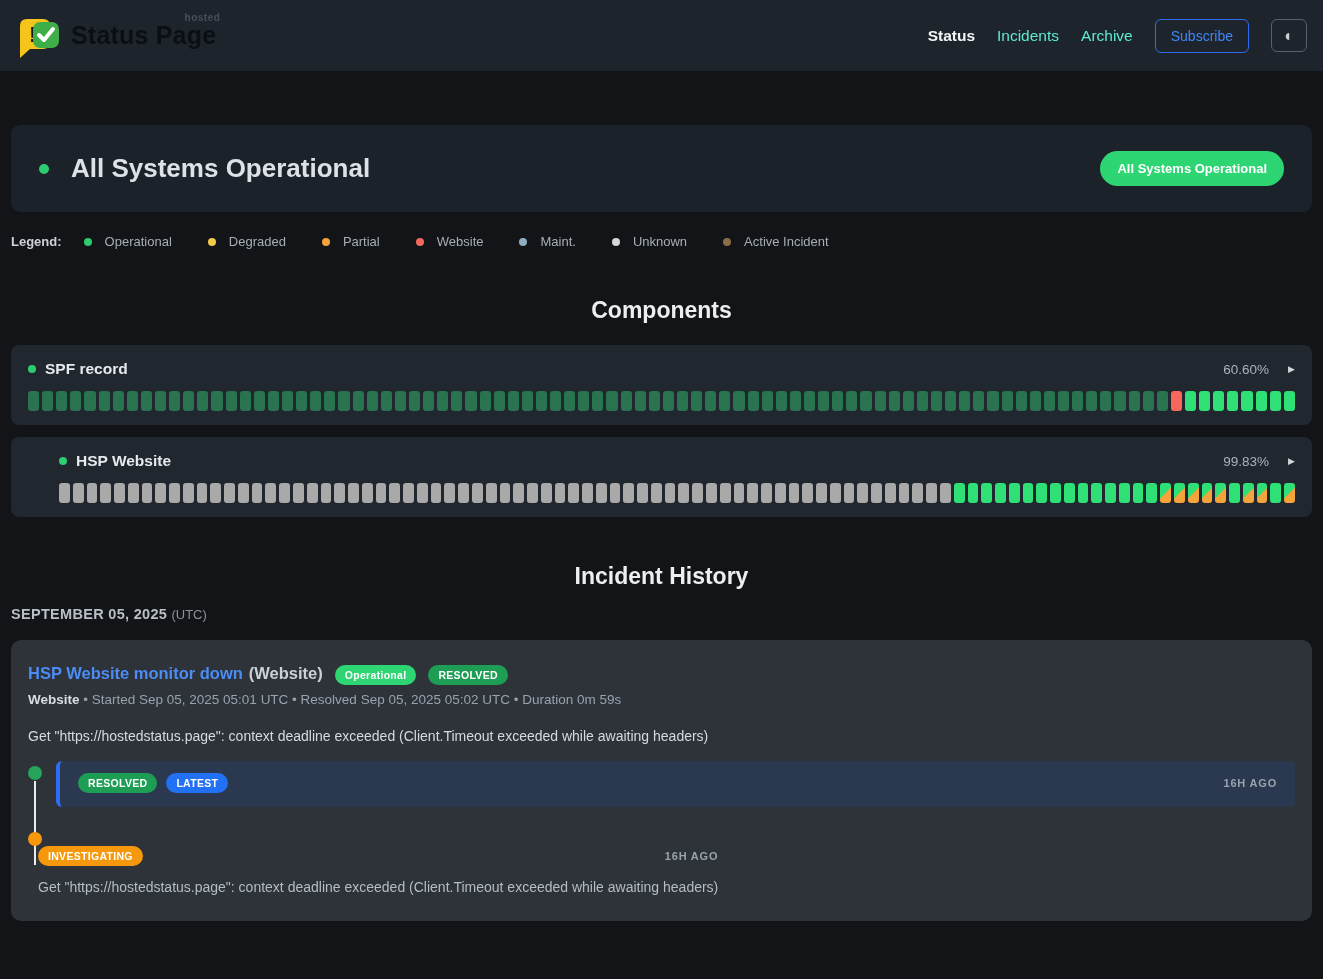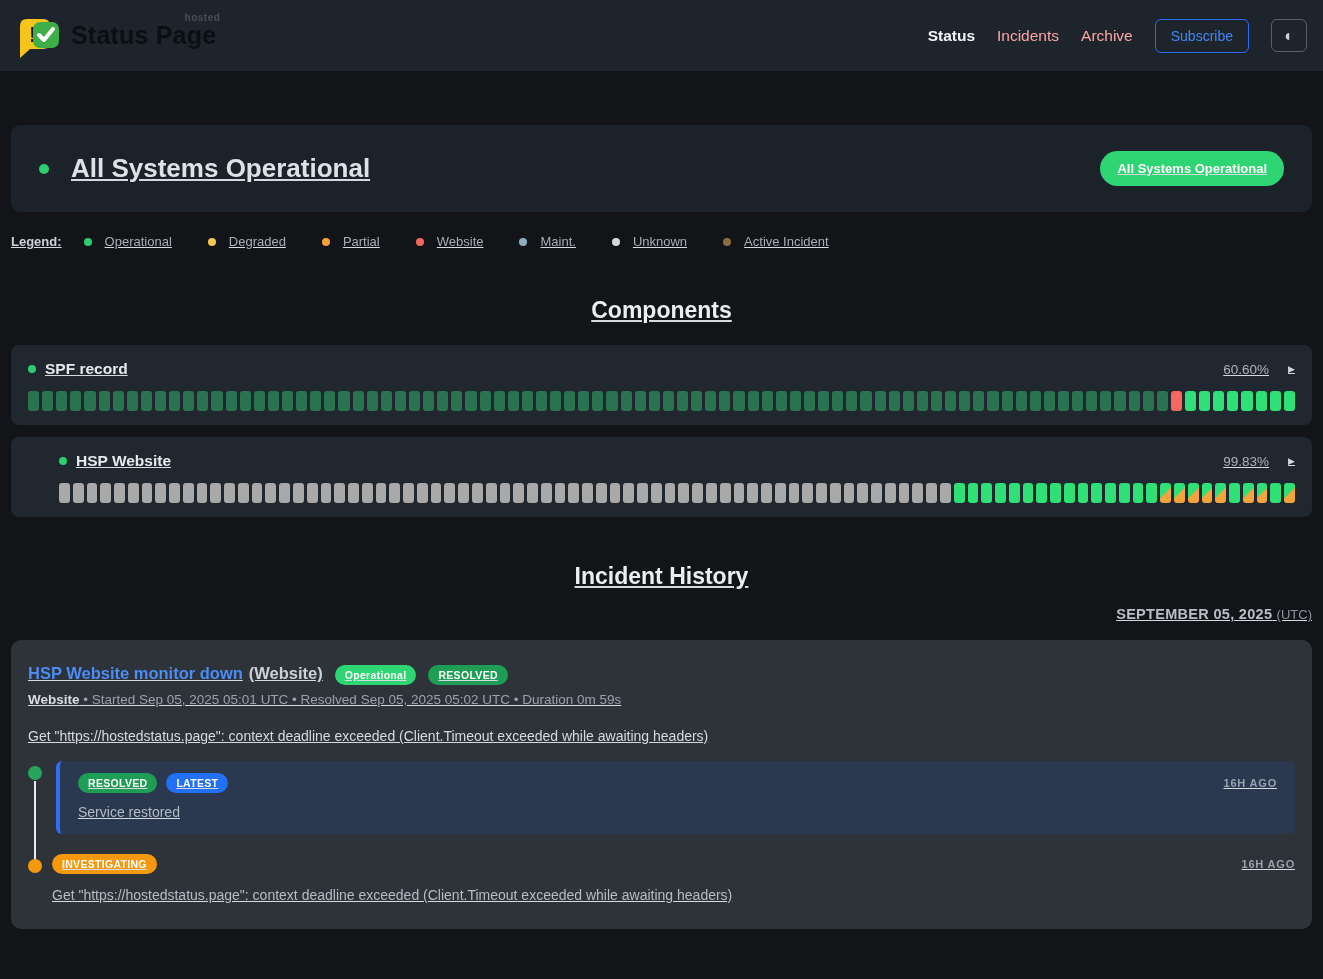--- a/index.html
+++ b/index.html
@@ -12,34 +12,34 @@
   
   .header {
     height:71px; background:#1e242b;
     display:flex; align-items:center; padding:0 16px;
   }
   .brand { display:flex; align-items:center; gap:9px; }
   .brand-icon { width:46px; height:46px; flex:0 0 auto; }
   .brand-text { position:relative; font-size:25px; font-weight:700; color:#0b0e12; letter-spacing:0.2px; }
   .brand-hosted { position:absolute; top:-9px; right:-4px; font-size:10px; font-weight:600; color:#484e55; letter-spacing:0.5px; }
   .nav { margin-left:auto; display:flex; align-items:center; gap:22px; }
-  .nav-item { font-size:15.5px; color:#fca5a5; cursor:pointer; }
+  .nav-item { font-size:15.5px; color:#5eead4; cursor:pointer; }
   .nav-item.active { color:#f3f5f7; font-weight:600; }
   .subscribe-btn {
     background:transparent; border:1px solid #2b6cf0; color:#3f87f6;
     font-size:14px; padding:8px 15px; border-radius:6px; cursor:pointer;
     font-family:inherit;
   }
   .theme-toggle {
     width:36px; height:33px; border:1px solid #596069; border-radius:6px;
     background:transparent; color:#ccd1d7; font-size:16px; cursor:pointer;
     display:flex; align-items:center; justify-content:center; font-family:inherit;
   }
   
-  .main { padding:0 11px;text-decoration:underline; }
+  .main { padding:0 11px; }
   
   .banner {
     margin-top:54px; background:#1c222a; border-radius:9px;
     padding:26px 28px;
   }
   .banner-top { display:flex; align-items:center; }
   .status-dot-lg { width:10px; height:10px; border-radius:50%; background:#2ecc71; margin-right:22px; flex:0 0 auto; }
   .banner-title { font-size:26px; font-weight:600; color:#dde2e7; }
   .banner-badge {
     margin-left:auto; background:#2ed573; color:#ffffff;
@@ -58,42 +58,42 @@
   }
   .component-card + .component-card { margin-top:12px;padding-left:48px; }
   .component-head { display:flex; align-items:center; cursor:pointer; }
   .component-dot { width:8px; height:8px; border-radius:50%; margin-right:9px; }
   .component-name { font-size:15.5px; font-weight:600; color:#e6e9ec; }
   .component-uptime { margin-left:auto; font-size:13.5px; color:#aab2bb; }
   .component-expand { margin-left:19px; font-size:9px; color:#d0d5da; }
   .bars { display:flex; gap:3px; margin-top:13px; }
   .bar { flex:1; height:20px; border-radius:3px; }
   
-  .date-heading { margin-top:16px; font-size:14.5px; font-weight:700; color:#b8bfc7; letter-spacing:0.3px;text-align:right; }
+  .date-heading { margin-top:16px; font-size:14.5px; font-weight:700; color:#b8bfc7; letter-spacing:0.3px; }
   .date-tz { font-size:13px; font-weight:400; color:#8b939c; letter-spacing:0; }
   .incident-card {
     margin-top:18px; background:#2d3339; border-radius:10px;
     padding:24px 17px 26px; 
   }
   .incident-title-row { display:flex; align-items:center; }
   .incident-link { font-size:16.5px; font-weight:700; color:#4b8cf5; cursor:pointer; }
   .incident-component { font-size:16.5px; font-weight:600; color:#ccd1d7; margin-left:6px; }
   .pill {
     color:#fff; font-size:10.5px; font-weight:700; padding:4px 10px;
     border-radius:999px; letter-spacing:0.3px; white-space:nowrap;
   }
   .incident-title-row .pill { margin-left:12px; }
   .incident-meta { margin-top:9px; font-size:13.5px; color:#99a2ac; }
   .incident-meta b { color:#d9dde2; font-weight:700; }
   .incident-desc { margin-top:21px; font-size:14px; color:#d6dade; }
   
   .timeline { margin-top:17px; position:relative; }
   .timeline-line { position:absolute; left:6px; top:20px; width:2px; height:84px; background:#e9ebed; }
   .update-row { display:flex; align-items:flex-start; position:relative; }
-  .update-row + .update-row { margin-top:20px; }
+  .update-row + .update-row { margin-top:20px;flex-direction:column; }
   .update-marker { width:14px; height:14px; border-radius:50%; flex:0 0 auto; margin-top:5px; }
   .update-box {
     flex:1; margin-left:14px; background:#2a3950; border-left:4px solid #2f6df6;
     border-radius:6px; padding:12px 18px 14px;
   }
   .update-plain { flex:1; margin-left:10px; }
   .update-head { display:flex; align-items:center; gap:9px; }
   .update-time { margin-left:auto; font-size:11px; font-weight:700; color:#99a3ad; letter-spacing:0.8px; }
   .update-msg { margin-top:11px; font-size:14px; color:#b4bcc4; }
   .update-plain .update-msg { margin-top:13px; }
@@ -396,21 +396,20 @@
       <div class="timeline-line"></div>
       <div id="timeline-updates">
           <div class="update-row">
             <span class="update-marker" style="background: rgb(39, 164, 91);"></span>
             <div class="update-box">
               <div class="update-head">
                 <span class="pill" style="background: rgb(30, 158, 85);">RESOLVED</span>
                 <span class="pill" style="background: rgb(34, 112, 244);">LATEST</span>
                 <span class="update-time">16H AGO</span>
               </div>
-              <div class="update-msg">Service restored</div>
             </div>
           </div>
           <div class="update-row">
             <span class="update-marker" style="background: rgb(246, 152, 11);"></span>
             <div class="update-plain">
               <div class="update-head">
                 <span class="pill" style="background: rgb(246, 152, 11);">INVESTIGATING</span>
                 <span class="update-time">16H AGO</span>
               </div>
               <div class="update-msg">Get "https://hostedstatus.page": context deadline exceeded (Client.Timeout exceeded while awaiting headers)</div>

